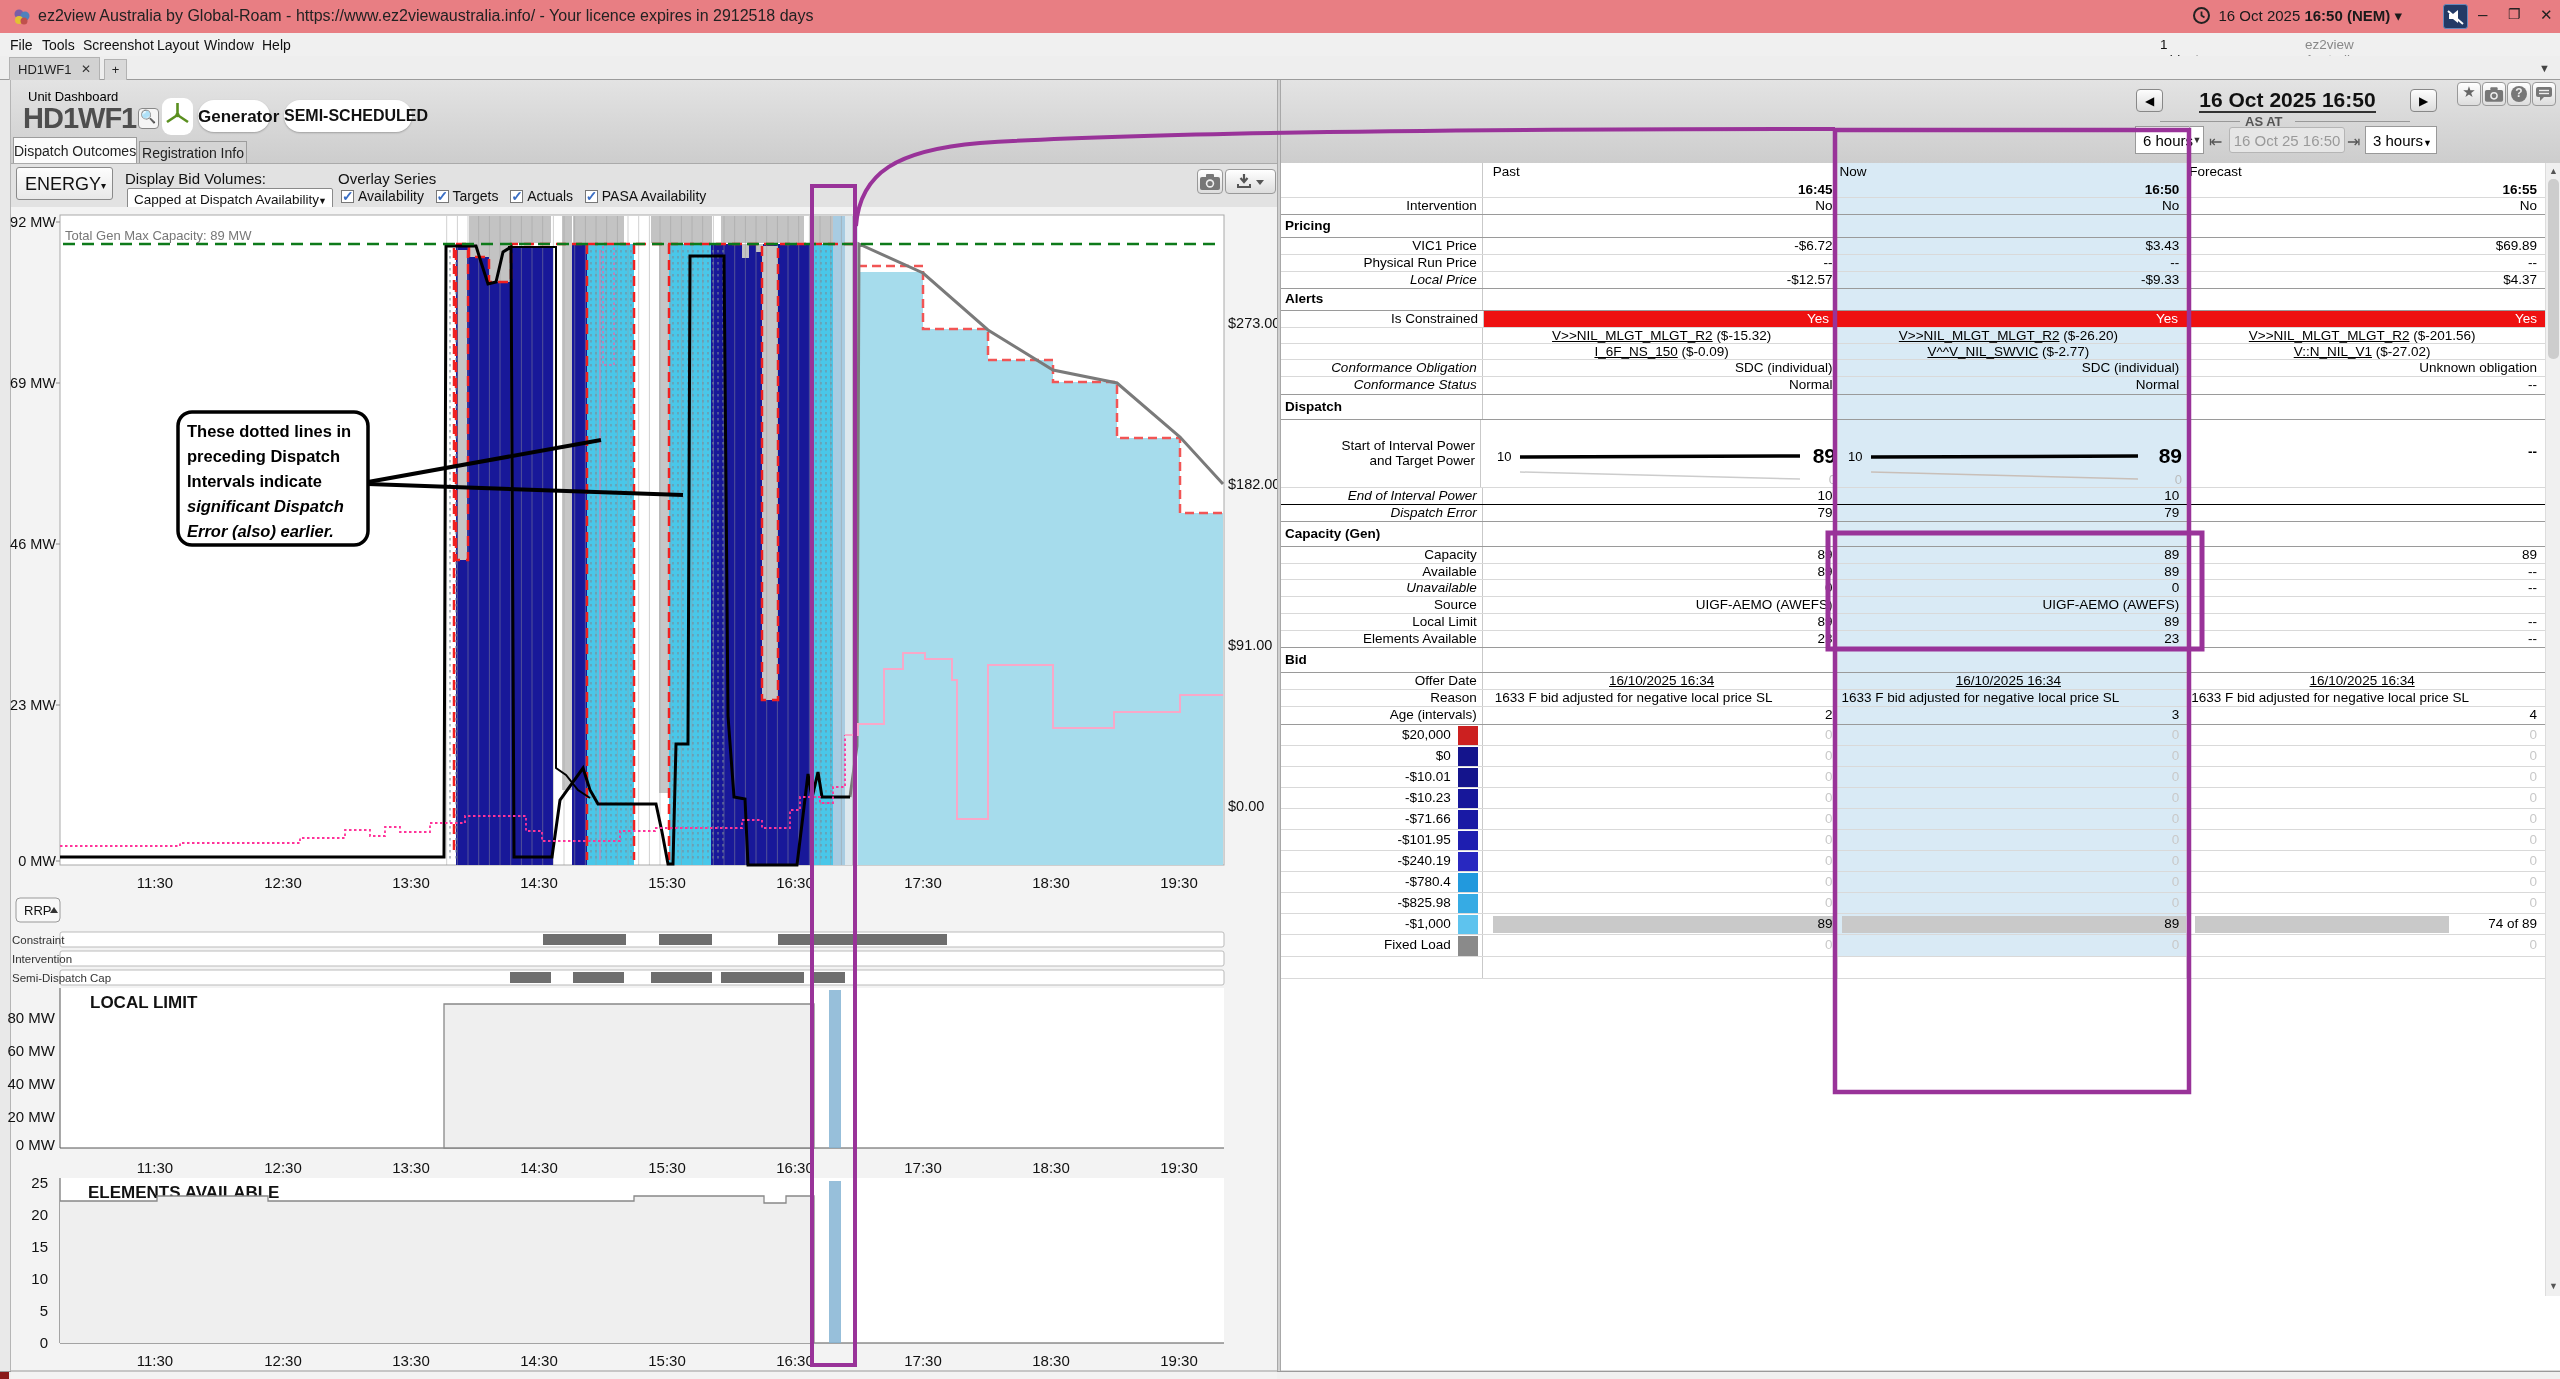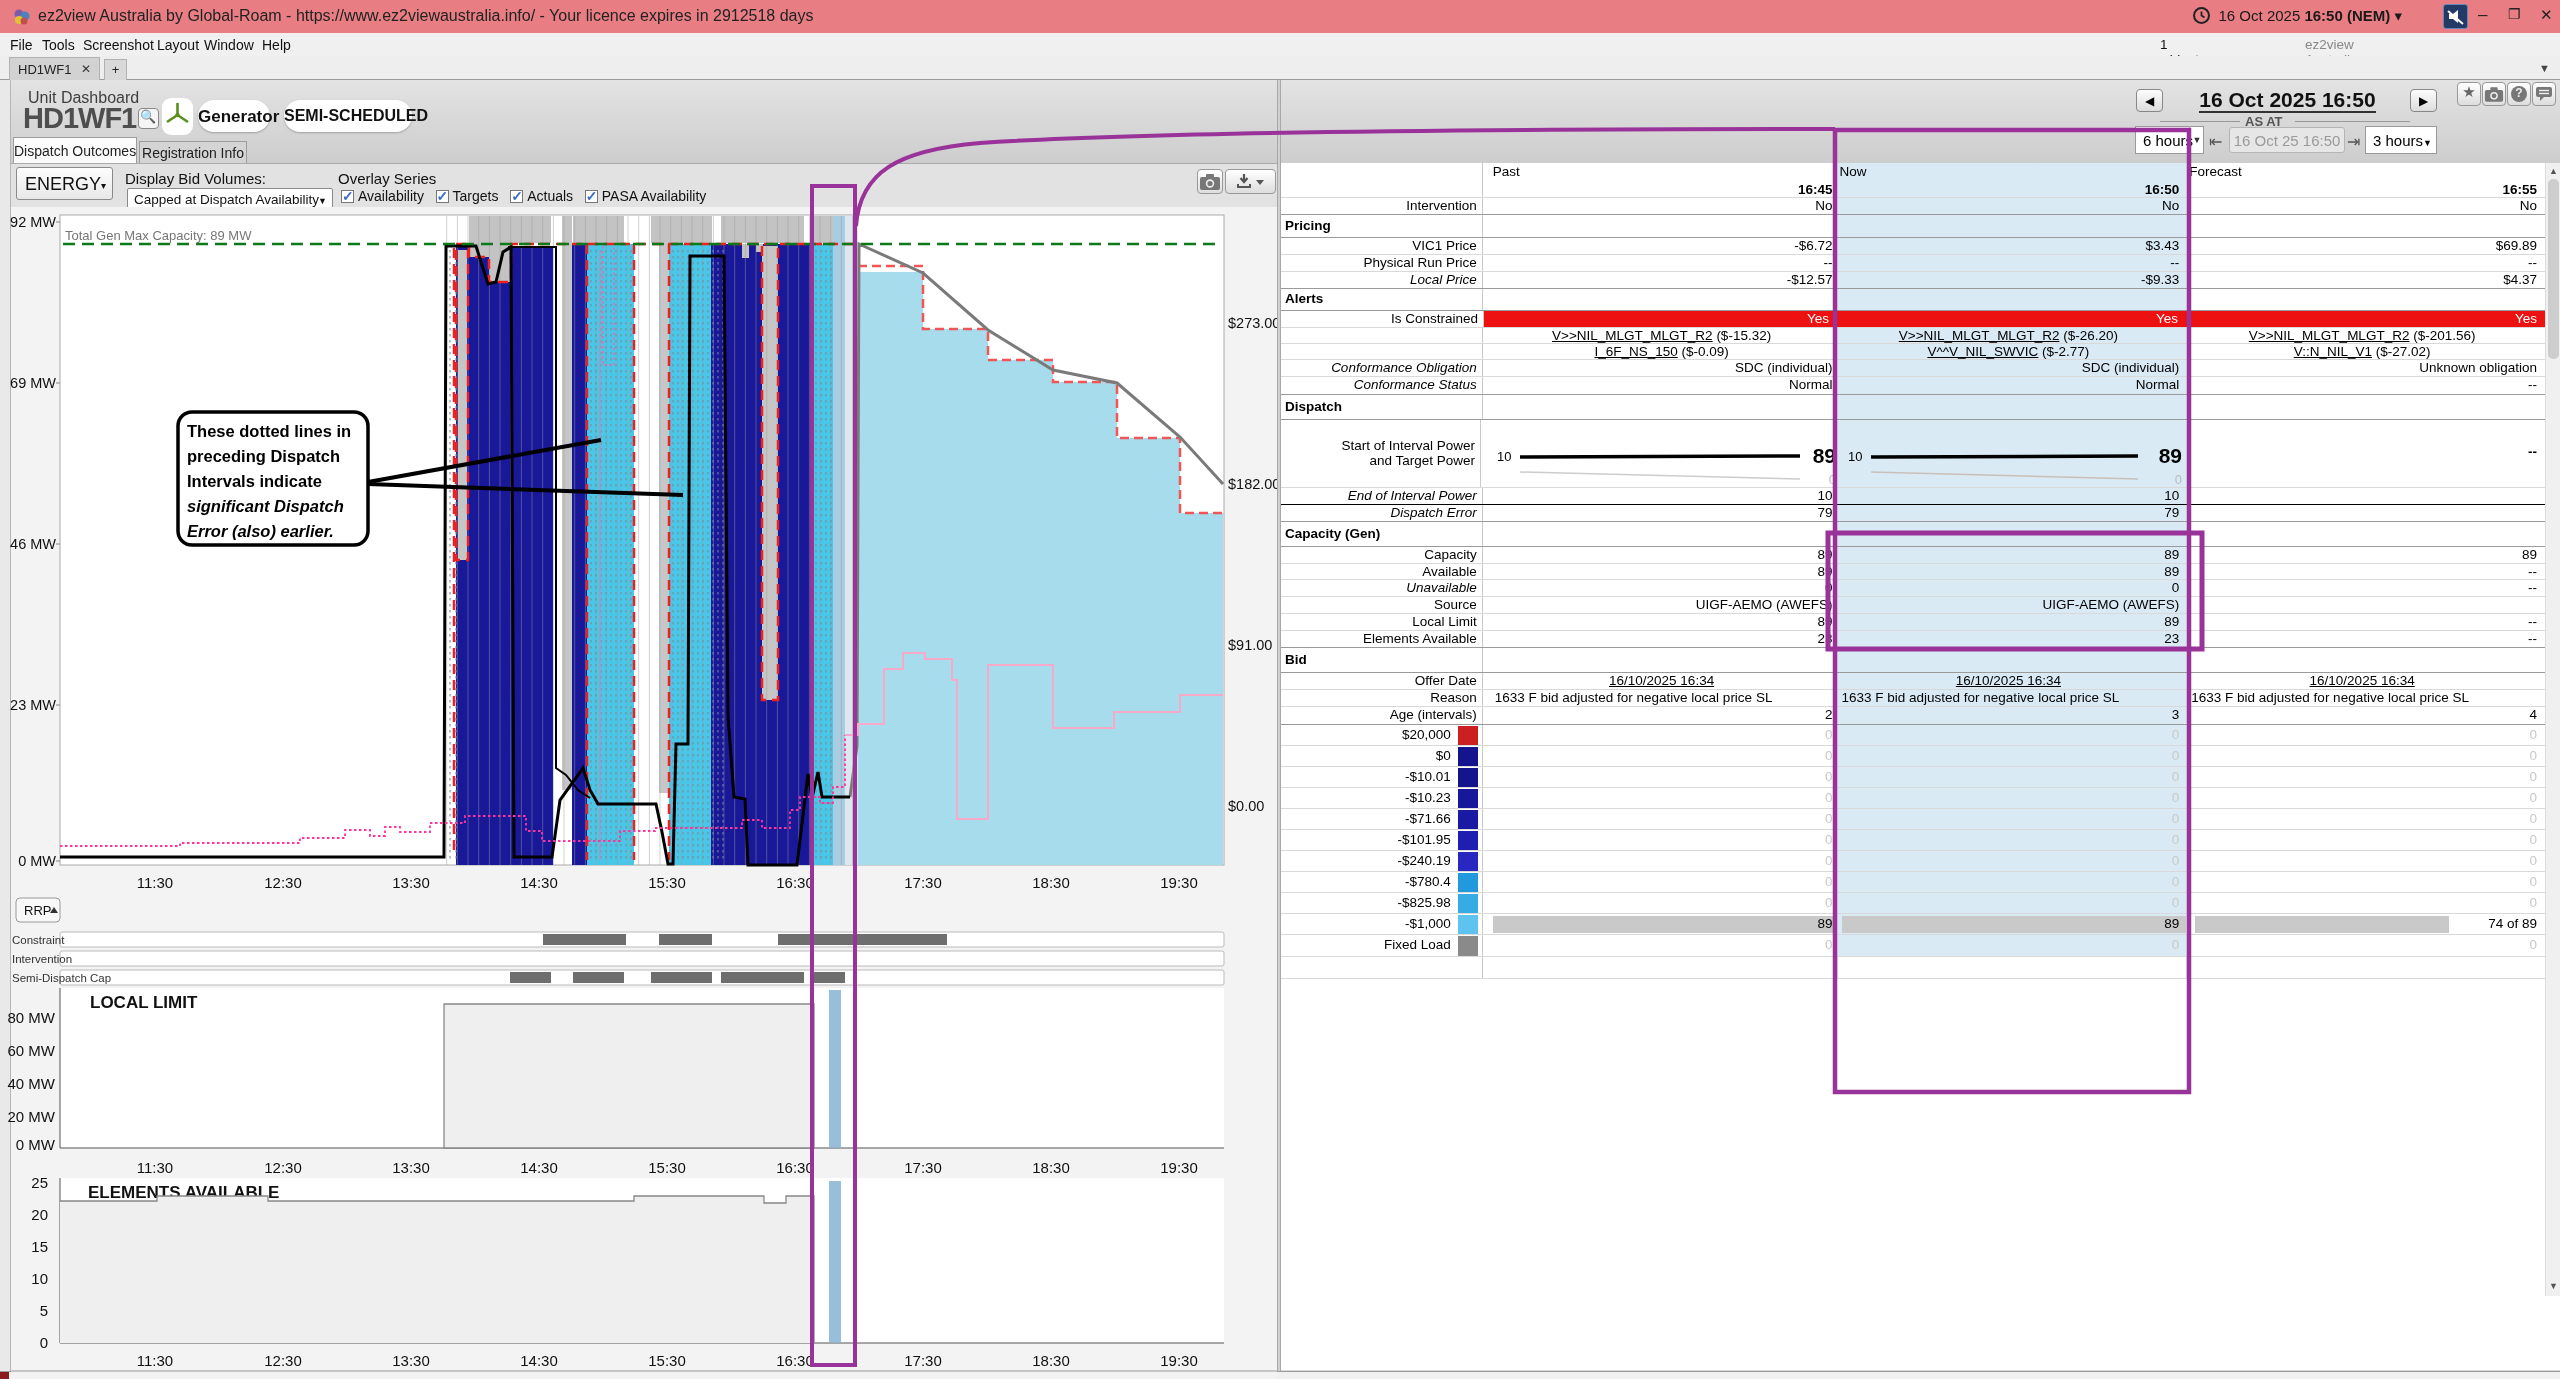--- a/index.html
+++ b/index.html
@@ -18,21 +18,21 @@
 
 
 #tabbar { position:absolute; left:0; top:56px; width:2560px; height:24px; background:#eeeeee; border-bottom:1px solid #9b9b9b;}
 .tab1 { position:absolute; left:9px; top:1px; width:91px; height:23px; background:#d2d2d2; border:1px solid #b2b2b2; border-bottom:none; font-size:13px; color:#222; padding:4px 0 0 8px;}
 .tabx { position:absolute; right:8px; top:4px; font-size:12px; color:#333; }
 .tab2 { position:absolute; left:104px; top:3px; width:23px; height:21px; background:#d9d9d9; border:1px solid #b2b2b2; border-bottom:none; font-size:13px; color:#222; text-align:center; padding-top:2px;}
 
 
 #widget { position:absolute; left:0; top:80px; width:2560px; height:1299px; background:#d9d9d9; }
 #whead { position:absolute; left:10px; top:0px; width:2550px; height:83px; background:linear-gradient(#e3e3e3,#cdcdcd); border-left:1px solid #bdbdbd;}
-.udlbl { position:absolute; left:28px; top:9px; font-size:16px; color:#404040; }
+.udlbl { position:absolute; left:28px; top:9px; font-size:13px; color:#000000; }
 .hd1 { position:absolute; left:23px; top:22px; font-size:29px; font-weight:bold; color:#4e4e4e; letter-spacing:-1px;}
 .srchbtn { position:absolute; left:138px; top:28px; width:21px; height:21px; background:#f5f5f5; border:1px solid #888; border-radius:4px; font-size:13px; text-align:center; color:#222; }
 .windicon { position:absolute; left:162px; top:18px; width:31px; height:37px; background:#fff; border-radius:9px; }
 .pill { position:absolute; top:20px; height:32px; background:#fff; border-radius:16px; font-weight:bold; font-size:17px; color:#111; text-align:center; box-shadow:0 1px 2px rgba(0,0,0,0.25); padding-top:7px; white-space:nowrap;}
 
 
 .wtab { position:absolute; font-size:14px; color:#222; border:1px solid #9d9d9d; border-bottom:none; text-align:center; white-space:nowrap; }
 .wtab.on { background:#fbfbfb; font-weight:normal; z-index:3;}
 .wtab.off { background:#d4d4d4; z-index:2;}
 

